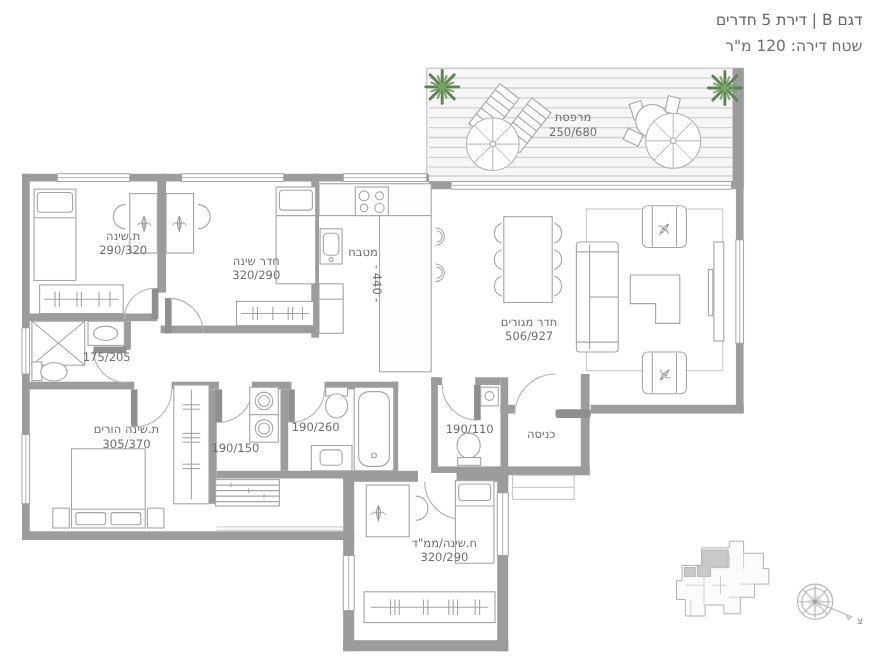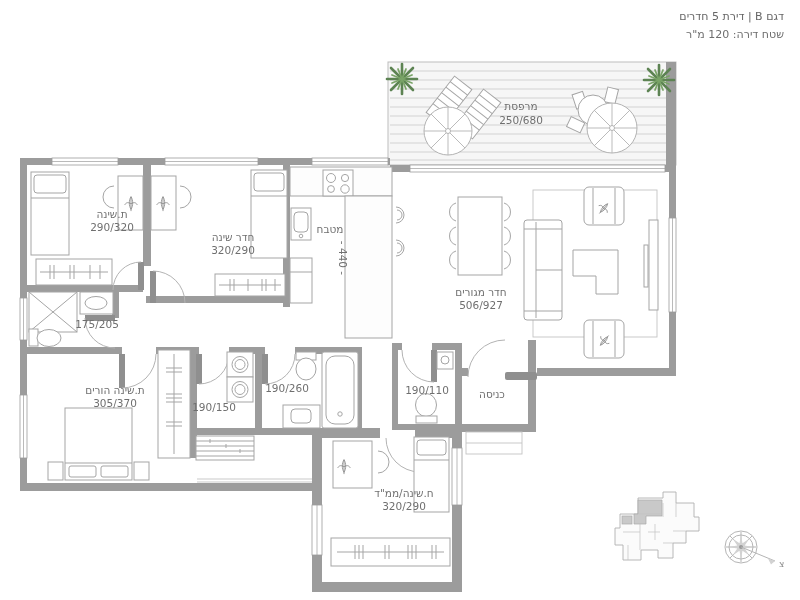--- a/index.html
+++ b/index.html
@@ -1,19 +1,19 @@
 <!DOCTYPE html>
 <html lang="he"><head>
 <meta charset="utf-8">
 <style>
   html,body{margin:0;padding:0;background:#ffffff;}
   .page{position:relative;width:800px;height:600px;background:#ffffff;overflow:hidden;
         font-family:"DejaVu Sans",sans-serif;}
   .title-block{position:absolute;top:8px;right:16px;text-align:right;direction:rtl;
-        color:#6e6e6e;font-size:11px;line-height:1.65;}
+        color:#6e6e6e;font-size:14px;line-height:1.65;}
   .title-block .l1{color:#666666;}
   .title-block .l2{color:#6e6e6e;}
   svg{position:absolute;left:0;top:0;}
   .wall{fill:#9c9c9c;}
   .win{fill:#ffffff;stroke:#9c9c9c;stroke-width:0.8;}
   .winl{stroke:#9c9c9c;stroke-width:0.7;}
   .f{fill:#ffffff;stroke:#a5a5a5;stroke-width:1;}
   .f2{fill:#fdfdfd;stroke:#a5a5a5;stroke-width:1;}
   .fl{fill:none;stroke:#a5a5a5;stroke-width:1;}
   .flt{fill:none;stroke:#c3c3c3;stroke-width:0.9;}

